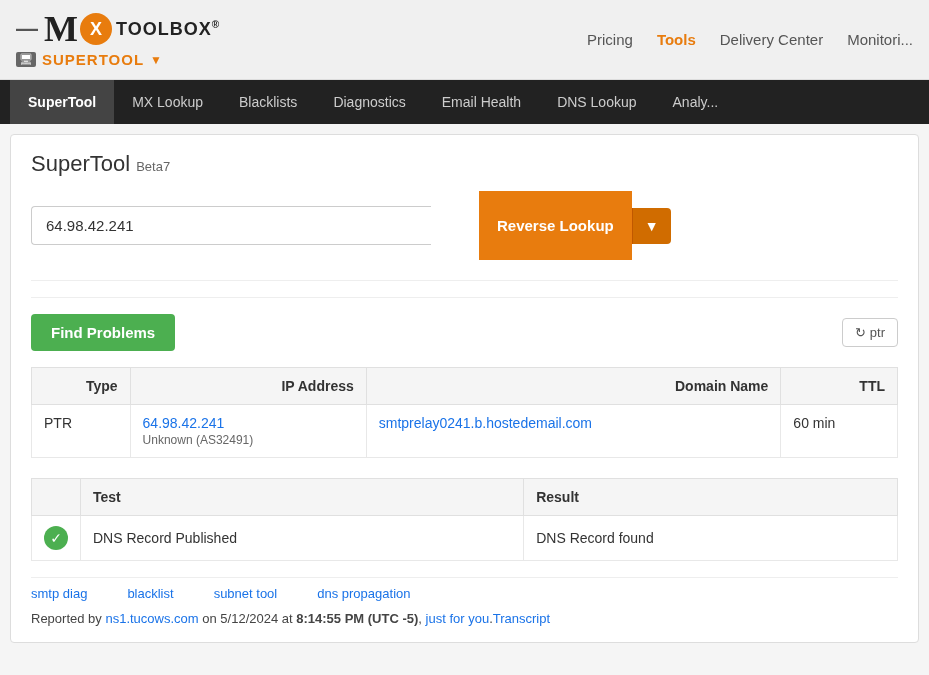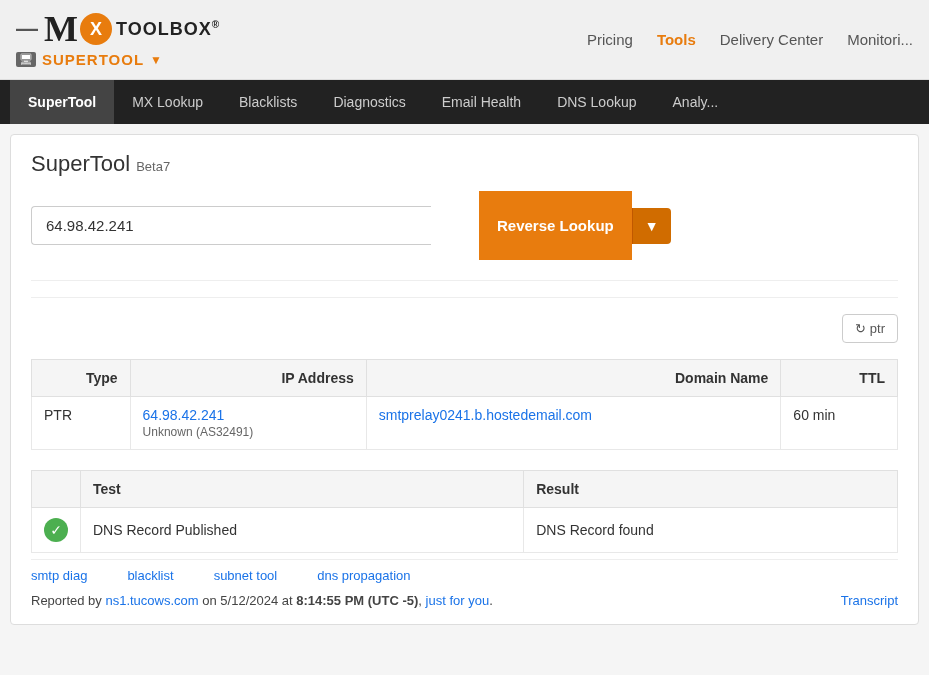--- a/index.html
+++ b/index.html
@@ -232,21 +232,21 @@
     }
     .sub-text {
       font-size: 12px;
       color: #666;
     }
 
     
     .test-table {
       width: 100%;
       border-collapse: collapse;
-      margin-bottom: 6px;
+      margin-bottom: 16px;
     }
     .test-table th {
       background: #f5f5f5;
       border: 1px solid #e0e0e0;
       padding: 10px 12px;
       text-align: left;
       font-weight: bold;
       color: #333;
     }
     .test-table td {
@@ -277,21 +277,21 @@
       color: #1a73e8;
       text-decoration: none;
       font-size: 13px;
       cursor: pointer;
     }
     .report-line {
       font-size: 13px;
       color: #444;
       display: flex;
       align-items: center;
-      justify-content: space-between;
+      justify-content: flex-start;
       padding-top: 4px;
     }
     .report-line a {
       color: #1a73e8;
       text-decoration: none;
     }
     .report-line strong {
       font-weight: bold;
     }
     .transcript-link {
@@ -350,20 +350,21 @@
   <div class="search-bar">
     <input type="text" class="search-input" value="64.98.42.241" style="">
     <button class="btn-reverse">Reverse Lookup</button>
     <button class="btn-dropdown">▼</button>
   </div>
 
   <hr style="border:none;border-top:1px solid #eee;margin-bottom:16px;">
 
   <div class="ptr-section">
     <div class="ptr-header">
+      <button class="btn-find-problems">Find Problems</button>
       <button class="ptr-refresh">
         <span>↻</span>
         <span>ptr</span>
       </button>
     </div>
 
     <table class="results-table">
       <thead>
         <tr>
           <th>Type</th>

